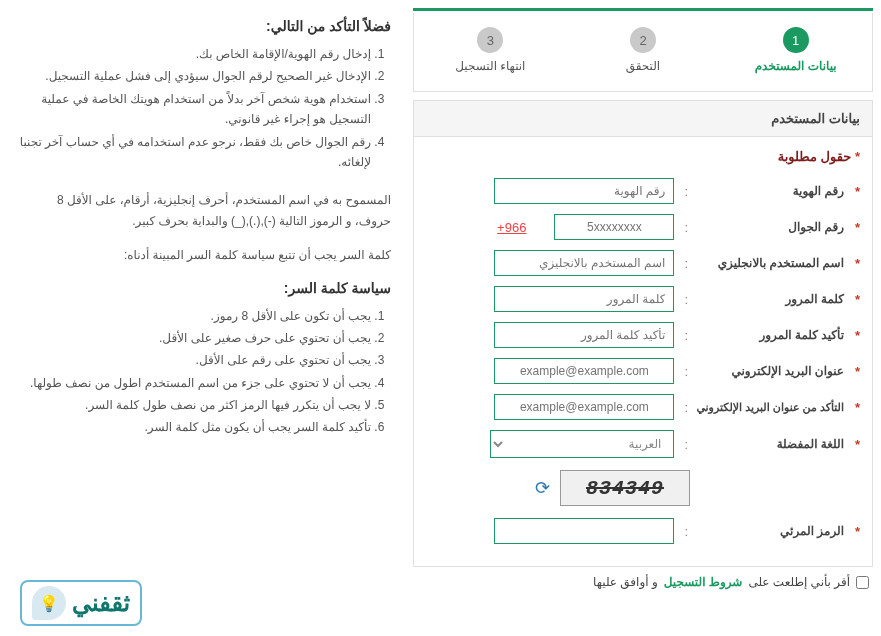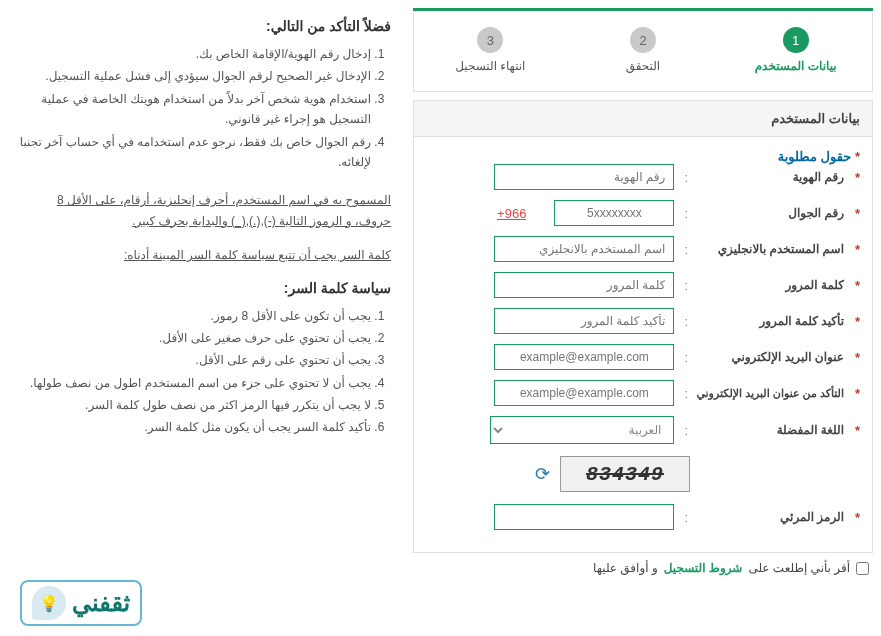--- a/index.html
+++ b/index.html
@@ -15,21 +15,21 @@
 .step { text-align: center; flex: 1; }
 .step-circle { width: 26px; height: 26px; border-radius: 50%; display: inline-flex; align-items: center; justify-content: center; font-size: 13px; color: #fff; margin-bottom: 6px; }
 .step-active .step-circle { background: #1a9960; }
 .step-inactive .step-circle { background: #c9c9c9; color: #666; }
 .step-label { font-size: 12px; color: #555; }
 .step-active .step-label { color: #1a9960; font-weight: 600; }
 
 .form-panel { border: 1px solid #e0e0e0; padding: 0; }
 .panel-title { background: #f5f5f5; padding: 10px 12px; font-weight: 600; color: #444; border-bottom: 1px solid #e0e0e0; }
 .panel-body { padding: 12px; }
-.required-hint { color: #0369a1; font-weight: 600; }
+.required-hint { color: #7f1d1d; font-weight: 600; margin-bottom: 14px; }
 .required-hint::before { content: "* "; color: #c0392b; }
 
 .form-row { display: flex; align-items: center; margin-bottom: 10px; gap: 6px; }
 .form-row .star { color: #c0392b; font-weight: 700; width: 10px; }
 .form-row label { width: 150px; color: #444; font-weight: 600; font-size: 12px; }
 .form-row .colon { color: #888; margin-left: 4px; }
 .form-row input[type=text], .form-row input[type=password], .form-row input[type=email], .form-row select {
   border: 1px solid #1a9960; padding: 5px 8px; font-size: 12px; color: #888; background: #fff; direction: rtl; text-align: right;
 }
 .form-row input { width: 180px; }
@@ -41,21 +41,21 @@
 .captcha-img { width: 130px; height: 36px; border: 1px solid #999; background: #f0f0f0; display: flex; align-items: center; justify-content: center; font-family: 'Courier New', monospace; font-size: 20px; font-weight: 700; letter-spacing: 1px; font-style: italic; text-decoration: line-through; }
 .refresh-icon { color: #2a7ab0; font-size: 18px; cursor: pointer; }
 
 .agree-row { display: flex; align-items: center; gap: 6px; padding: 8px 4px; font-size: 12px; color: #444; }
 .agree-row a { color: #1a9960; text-decoration: none; font-weight: 600; }
 
 
 .left-col h3 { color: #333; font-size: 14px; font-weight: 700; margin: 6px 0 10px; }
 .left-col ol { padding-right: 20px; margin-bottom: 18px; }
 .left-col li { color: #555; font-size: 12px; line-height: 1.7; margin-bottom: 2px; }
-.left-col p { color: #555; font-size: 12px; line-height: 1.7; margin-bottom: 14px; text-decoration: underline; }
+.left-col p { color: #555; font-size: 12px; line-height: 1.7; margin-bottom: 14px; }
 
 .logo { position: absolute; bottom: 10px; left: 20px; }
 .logo-box { display: inline-flex; align-items: center; gap: 6px; border: 2px solid #67b8d6; border-radius: 8px; padding: 4px 10px; background: #fff; }
 .logo-text { color: #0f766e; font-size: 24px; font-weight: 700; }
 .logo-bulb { width: 34px; height: 34px; background: #d9e9f2; border-radius: 50% 50% 50% 10%; display: flex; align-items: center; justify-content: center; color: #2a7ab0; font-size: 16px; }
 </style>
 </head>
 <body>
 
 <div class="container">

